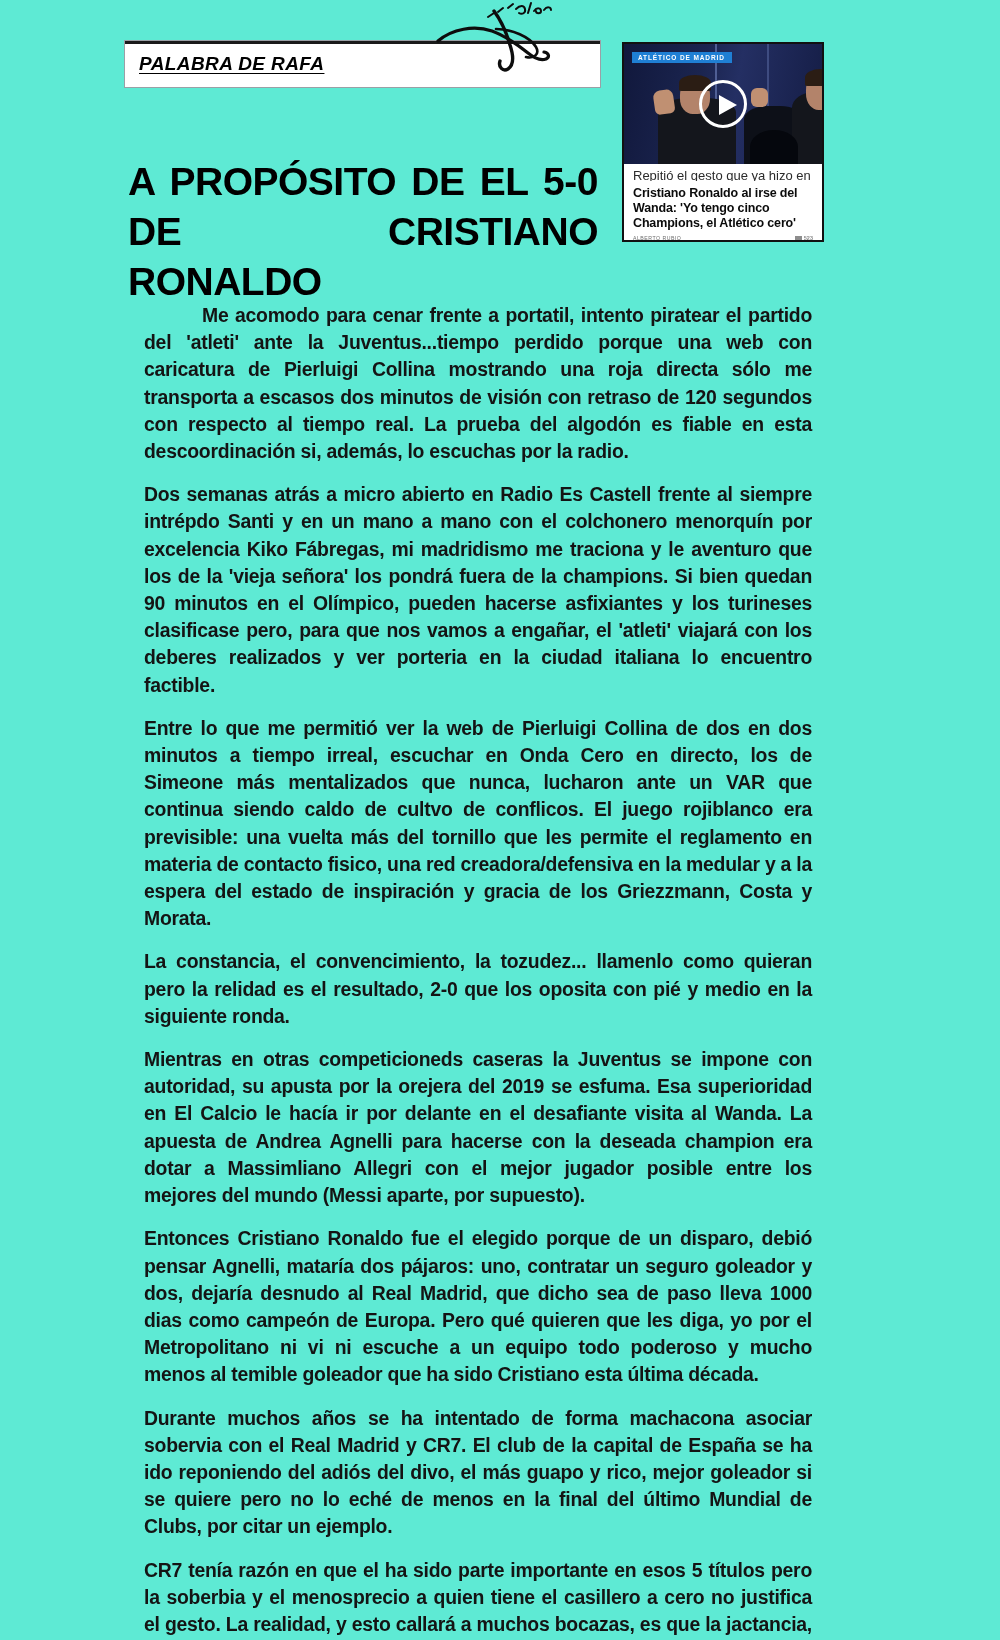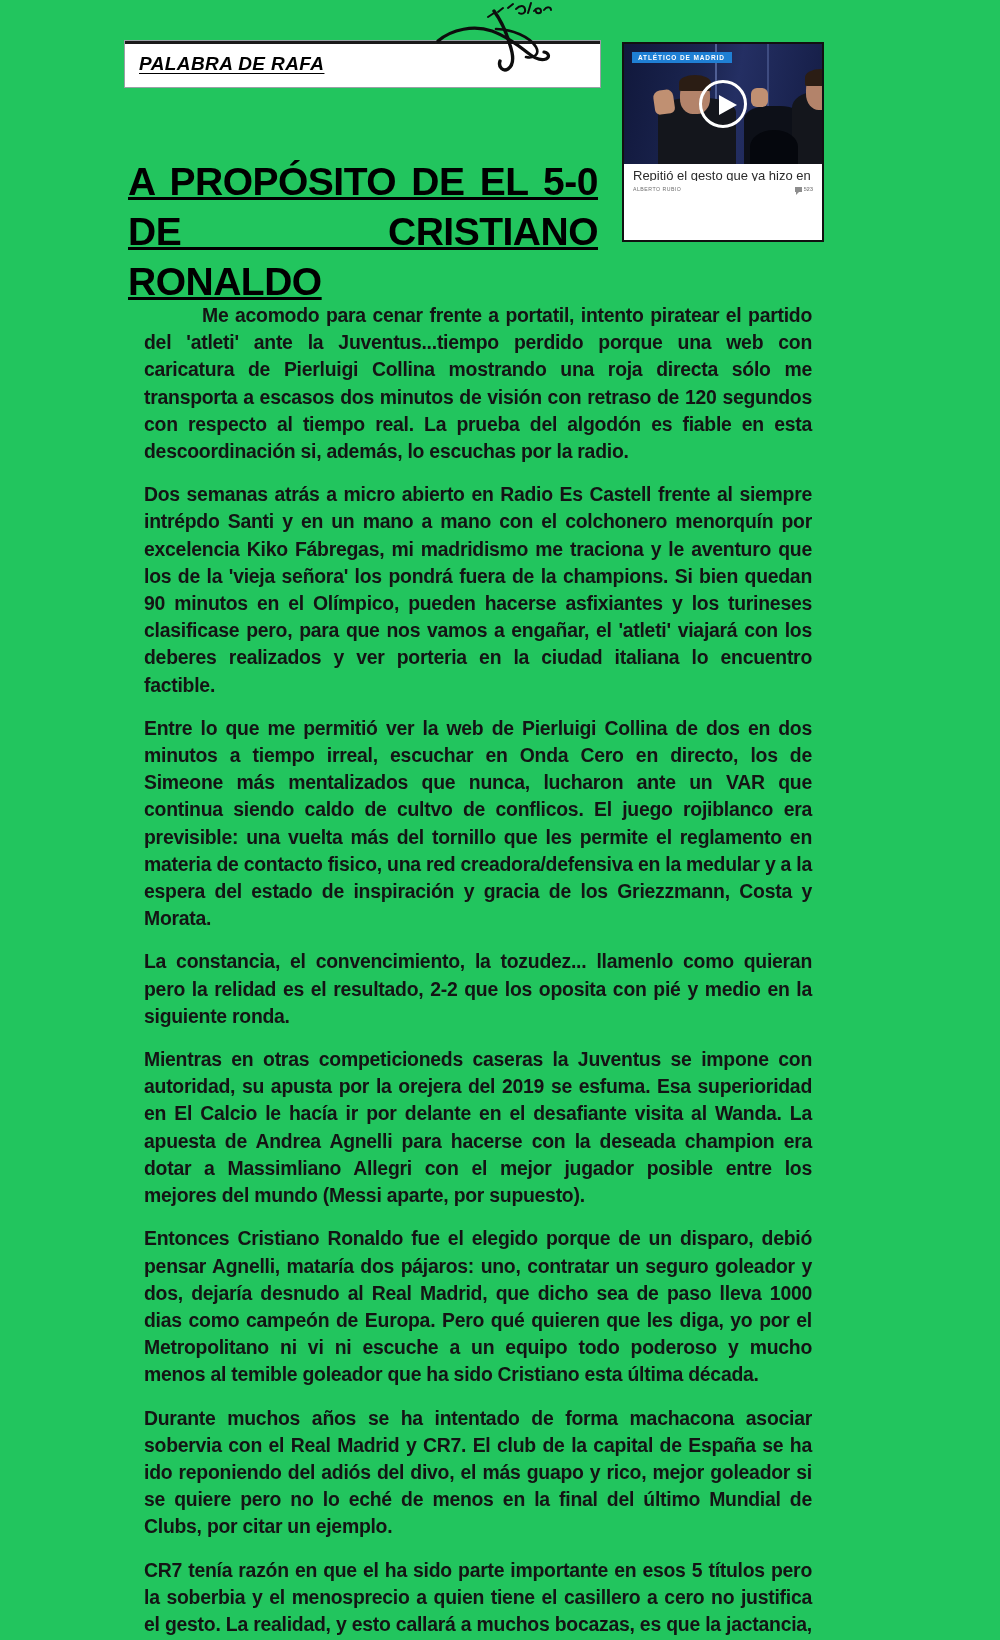--- a/index.html
+++ b/index.html
@@ -12,21 +12,21 @@
     width: 1000px;
     height: 1640px;
     font-family: "Liberation Sans", sans-serif;
     color: #111111;
     overflow: hidden;
   }
   .page {
     position: relative;
     width: 1000px;
     height: 1640px;
-    background: #22c55e;
+    background: #5eead4;
   }
 
   
   .masthead {
     position: absolute;
     left: 124px;
     top: 40px;
     width: 477px;
     height: 48px;
     border: 1px solid #9aa0a6;
@@ -70,21 +70,20 @@
     top: 131px;
     width: 470px;
     font-size: 39px;
     line-height: 50px;
     font-weight: bold;
     letter-spacing: -0.5px;
     text-align: justify;
     text-align-last: left;
     color: #000;
     word-spacing: 1px;
-    text-decoration: underline;
   }
 
   
   .thumb-card {
     position: absolute;
     left: 622px;
     top: 42px;
     width: 202px;
     height: 200px;
     border: 2px solid #111111;
@@ -300,35 +299,36 @@
 
       <div class="silhouette"></div>
 
       <div class="play-btn">
         <div class="play-tri"></div>
       </div>
     </div>
 
     <div class="thumb-body">
       <div class="kicker">Repitió el gesto que ya hizo en el campo</div>
+      <div class="thumb-title">Cristiano Ronaldo al irse del Wanda: 'Yo tengo cinco Champions, el Atlético cero'</div>
       <div class="thumb-foot">
         <span class="byline">ALBERTO RUBIO</span>
         <span class="comments">
           <span class="comment-icon"></span>
           <span class="comment-count">523</span>
         </span>
       </div>
     </div>
   </div>
 
   <div class="article" id="article-body">
       <p class="indent">Me acomodo para cenar frente a portatil, intento piratear el partido del 'atleti' ante la Juventus...tiempo perdido porque una web con caricatura de Pierluigi Collina mostrando una roja directa sólo me transporta a escasos dos minutos de visión con retraso de 120 segundos con respecto al tiempo real. La prueba del algodón es fiable en esta descoordinación si, además, lo escuchas por la radio.</p>
       <p>Dos semanas atrás a micro abierto en Radio Es Castell frente al siempre intrépdo Santi y en un mano a mano con el colchonero menorquín por excelencia Kiko Fábregas, mi madridismo me traciona y le aventuro que los de la 'vieja señora' los pondrá fuera de la champions. Si bien quedan 90 minutos en el Olímpico, pueden hacerse asfixiantes y los turineses clasificase pero, para que nos vamos a engañar, el 'atleti' viajará con los deberes realizados y ver porteria en la ciudad italiana lo encuentro factible.</p>
       <p>Entre lo que me permitió ver la web de Pierluigi Collina de dos en dos minutos a tiempo irreal, escuchar en Onda Cero en directo, los de Simeone más mentalizados que nunca, lucharon ante un VAR que continua siendo caldo de cultvo de conflicos. El juego rojiblanco era previsible: una vuelta más del tornillo que les permite el reglamento en materia de contacto fisico, una red creadora/defensiva en la medular y a la espera del estado de inspiración y gracia de los Griezzmann, Costa y Morata.</p>
-      <p>La constancia, el convencimiento, la tozudez... llamenlo como quieran pero la relidad es el resultado, 2-2 que los oposita con pié y medio en la siguiente ronda.</p>
+      <p>La constancia, el convencimiento, la tozudez... llamenlo como quieran pero la relidad es el resultado, 2-0 que los oposita con pié y medio en la siguiente ronda.</p>
       <p>Mientras en otras competicioneds caseras la Juventus se impone con autoridad, su apusta por la orejera del 2019 se esfuma. Esa superioridad en El Calcio le hacía ir por delante en el desafiante visita al Wanda. La apuesta de Andrea Agnelli para hacerse con la deseada champion era dotar a Massimliano Allegri con el mejor jugador posible entre los mejores del mundo (Messi aparte, por supuesto).</p>
       <p>Entonces Cristiano Ronaldo fue el elegido porque de un disparo, debió pensar Agnelli, mataría dos pájaros: uno, contratar un seguro goleador y dos, dejaría desnudo al Real Madrid, que dicho sea de paso lleva 1000 dias como campeón de Europa. Pero qué quieren que les diga, yo por el Metropolitano ni vi ni escuche a un equipo todo poderoso y mucho menos al temible goleador que ha sido Cristiano esta última década.</p>
       <p>Durante muchos años se ha intentado de forma machacona asociar sobervia con el Real Madrid y CR7. El club de la capital de España se ha ido reponiendo del adiós del divo, el más guapo y rico, mejor goleador si se quiere pero no lo eché de menos en la final del último Mundial de Clubs, por citar un ejemplo.</p>
       <p>CR7 tenía razón en que el ha sido parte importante en esos 5 títulos pero la soberbia y el menosprecio a quien tiene el casillero a cero no justifica el gesto. La realidad, y esto callará a muchos bocazas, es que la jactancia, fanfarroneria, engreimiento, alarde, vanidad, chuleria, altivez, arrogancia, presunción o llamenlo como quiera, viaja en la mochila del mal educado.</p>
       <p>Asi pues, gracias Cristiano porque con tu mal gesto has puesto al Real Madrid y a ti en el lugar que, el tiempo tiene estas cosas, cada uno merece.</p>
     </div>
 
 </div>
 
 </body></html>

